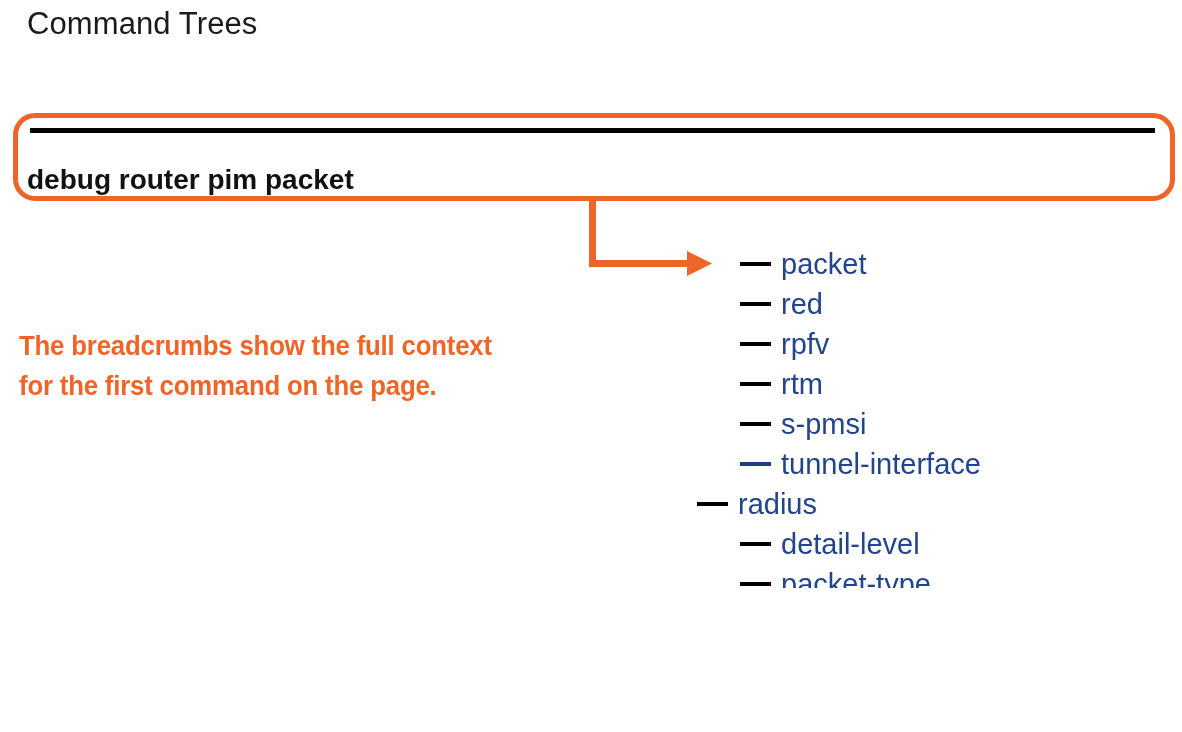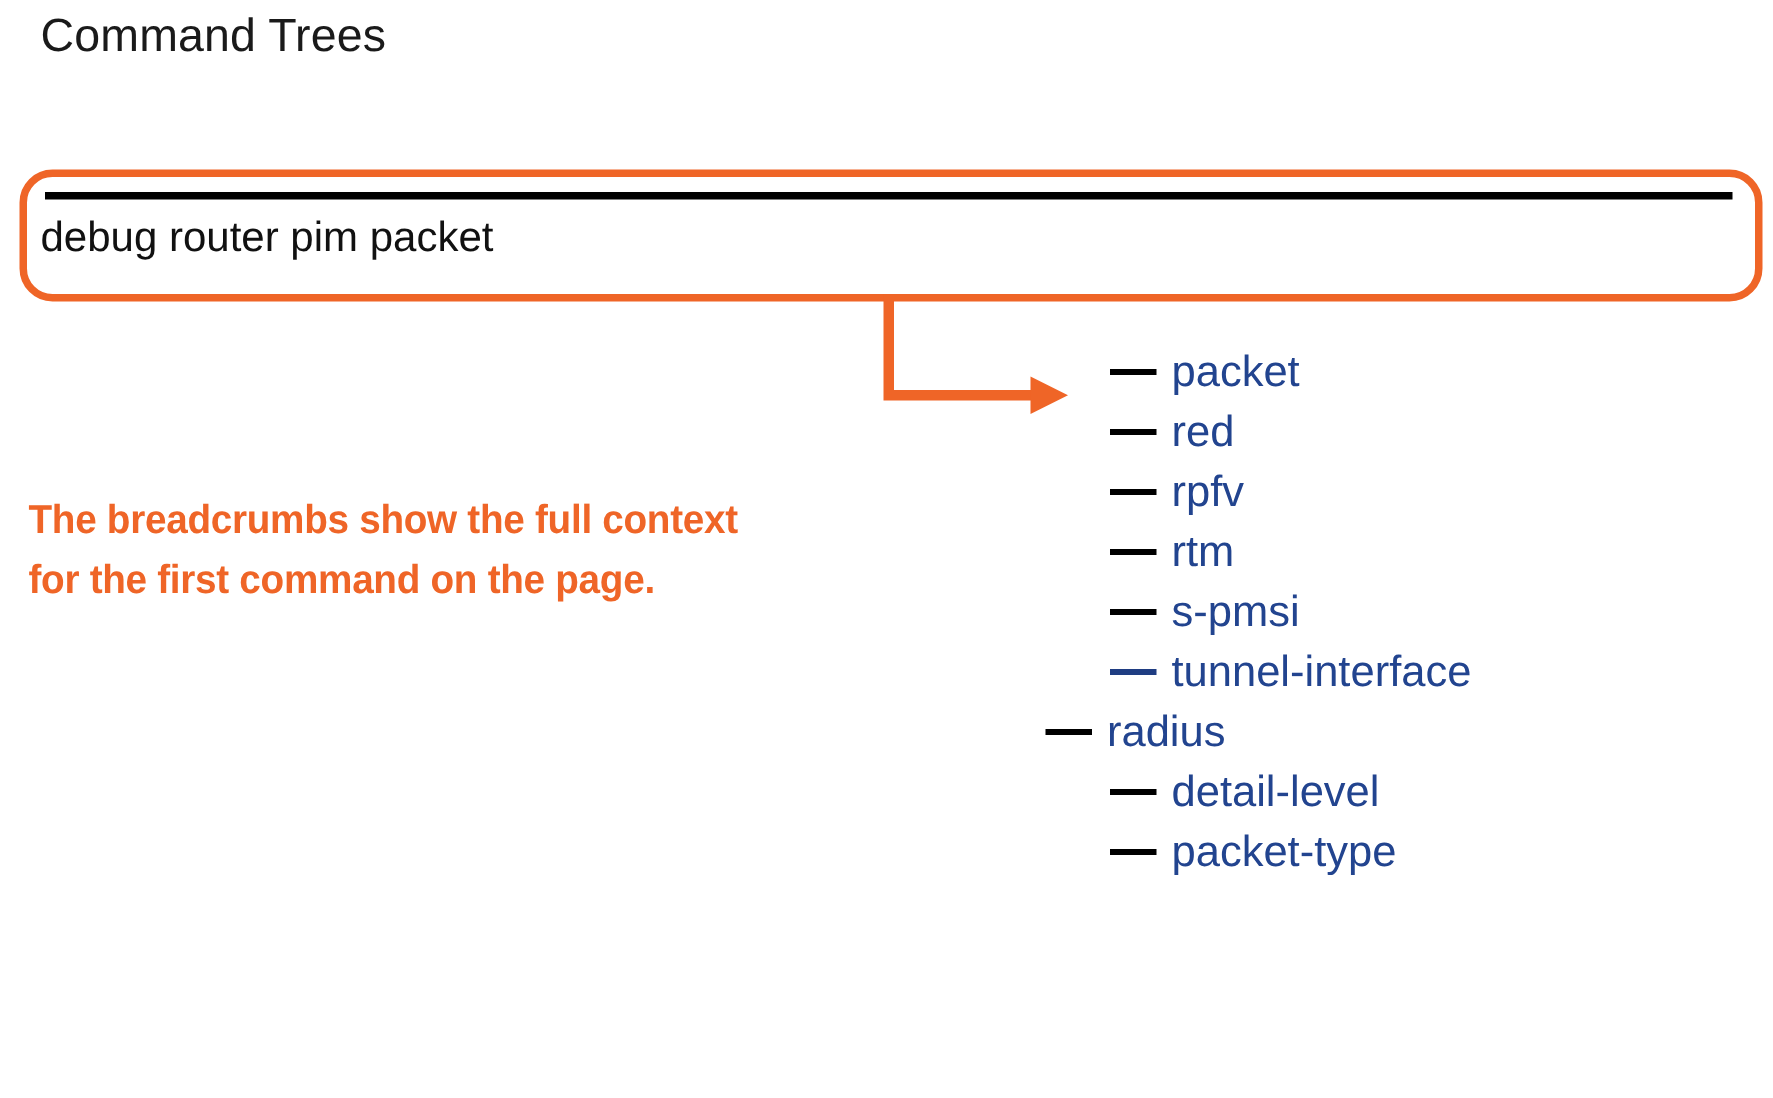--- a/index.html
+++ b/index.html
@@ -47,25 +47,26 @@
     position: absolute;
     left: 30px;
     top: 128px;
     width: 1125px;
     height: 5px;
     background: #000000;
   }
   #command-text {
     position: absolute;
     left: 27px;
-    top: 140px;
+    top: 162px;
     font-size: 28px;
     line-height: 36px;
     color: #111111;
     white-space: nowrap;
+    font-weight: bold;
   }
 
   
   #connector {
     position: absolute;
     left: 575px;
     top: 196px;
     width: 150px;
     height: 80px;
   }
@@ -86,21 +87,21 @@
   }
   #callout-note .note-line {
     display: block;
     white-space: nowrap;
   }
 
   
   #tree {
     position: absolute;
     left: 690px;
-    top: 228px;
+    top: 244px;
     width: 470px;
   }
   .tree-row {
     position: relative;
     height: 40px;
     display: flex;
     align-items: center;
   }
   .tree-row.level-1 { padding-left: 7px; }
   .tree-row.level-2 { padding-left: 50px; }

